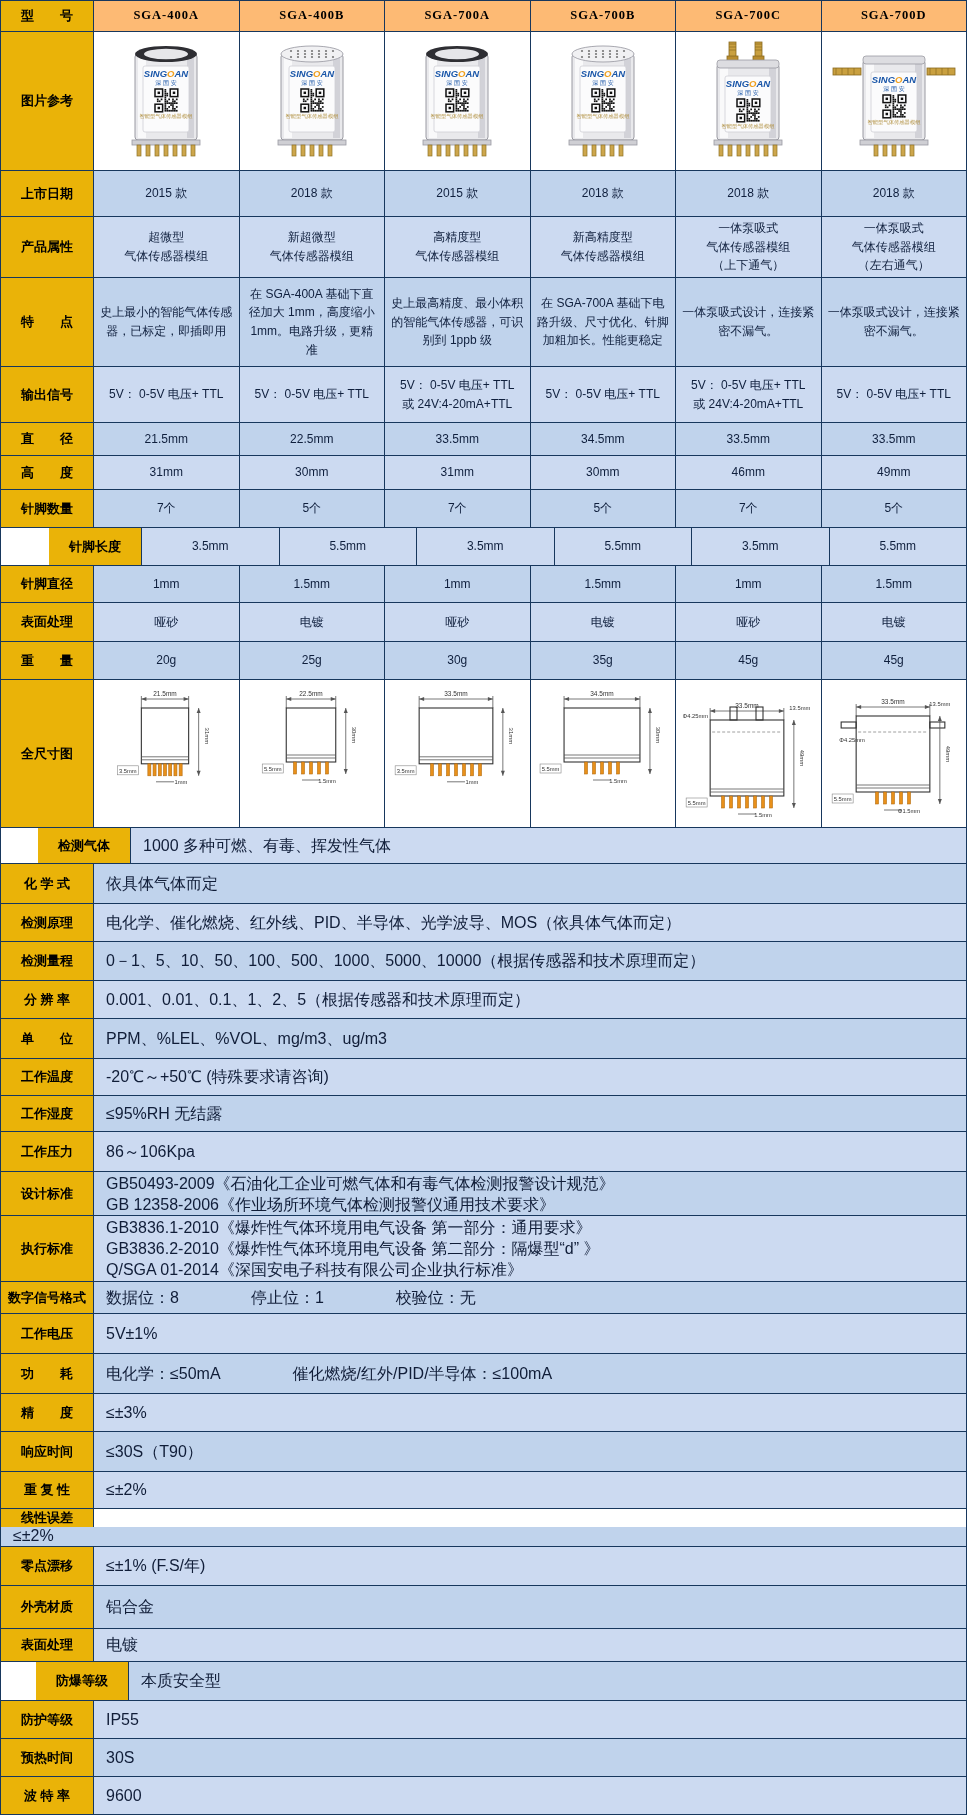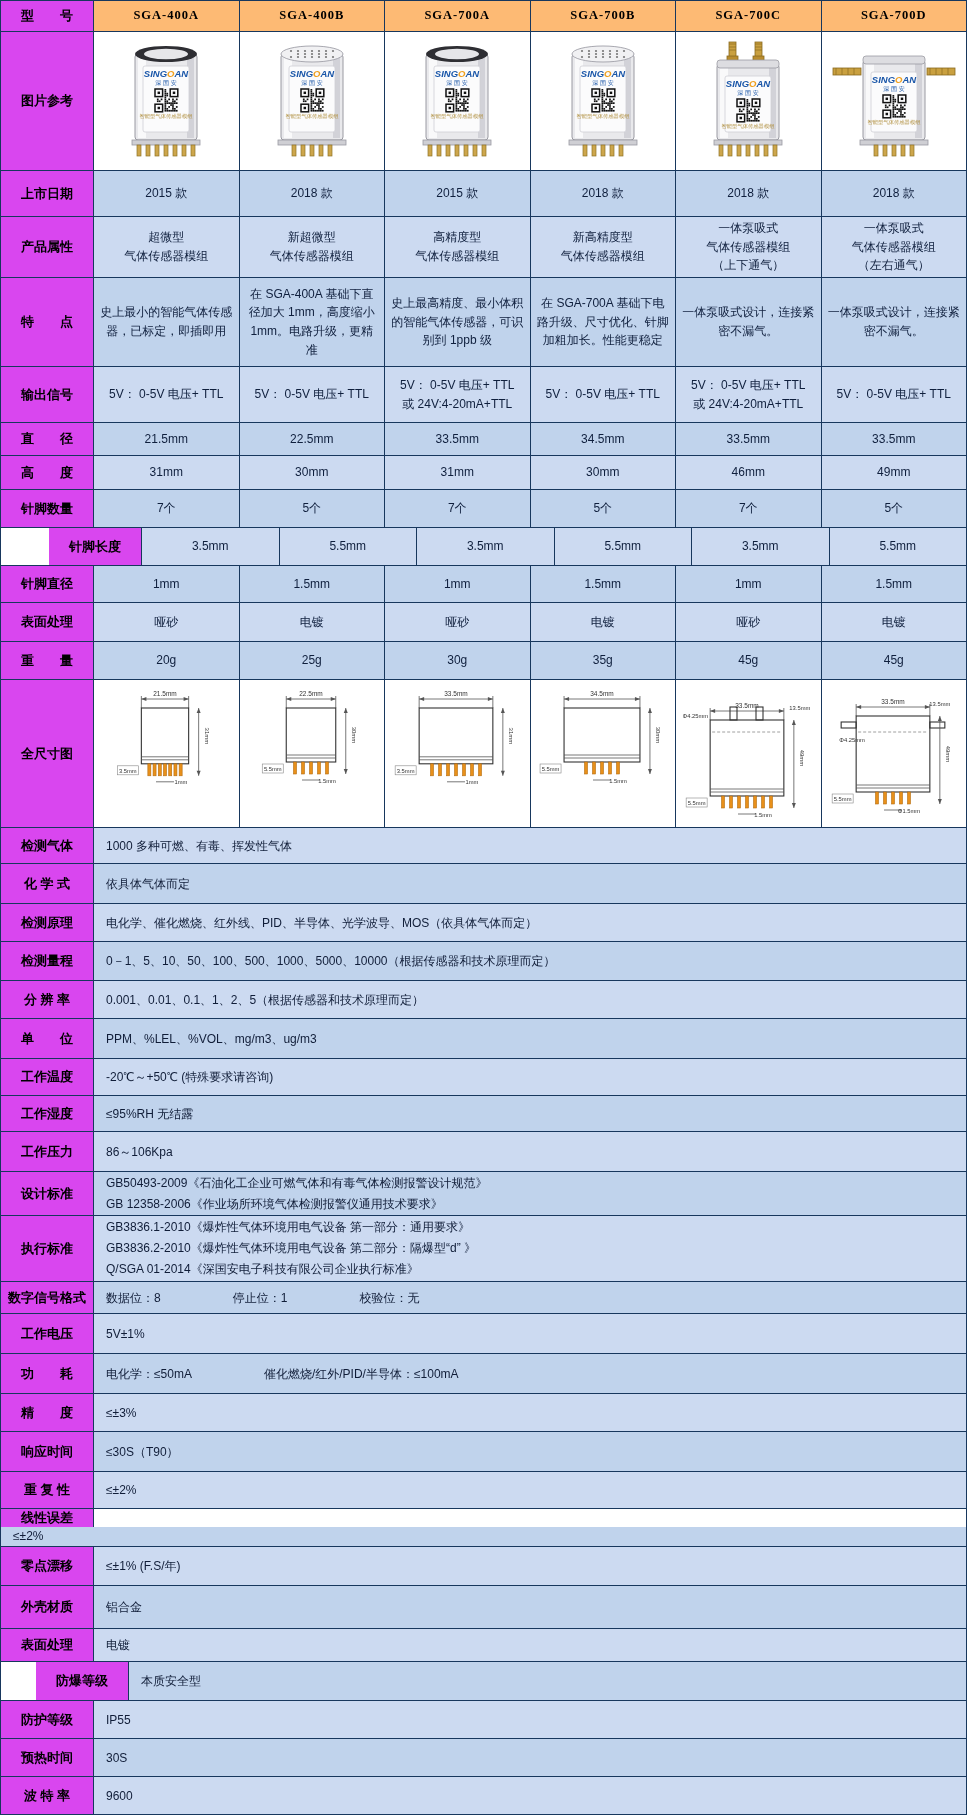--- a/index.html
+++ b/index.html
@@ -16,21 +16,21 @@
   }
   .tr { display:flex; border-bottom:1px solid #17375d; }
   .cell {
     border-right:1px solid #17375d;
     display:flex; align-items:center; justify-content:center;
     overflow:hidden;
   }
   .cell:last-child { border-right:none; }
   .label-cell {
     width:93px; flex:none;
-    background:#d946ef;
+    background:#eab308;
     font-weight:bold; font-size:13px; color:#000;
     text-align:center; line-height:1.35;
     white-space:pre-line; padding:0 2px;
   }
   .data-cell {
     flex:1 1 0;
     font-size:12px; text-align:center;
     white-space:pre-line; line-height:1.55;
     padding:2px 5px; color:#0f1f3d;
   }
@@ -39,21 +39,21 @@
     background:#fdba74; color:#000;
     font-family:"Liberation Serif", serif;
   }
   .bg-a { background:#c0d3ec; }
   .bg-b { background:#ccdaf1; }
   .bg-white { background:#ffffff; }
   .full-cell {
     flex:1 1 0;
     justify-content:flex-start; text-align:left;
     padding:3px 4px 3px 12px;
-    font-size:12px; color:#101d38; line-height:1.5;
+    font-size:16px; color:#101d38; line-height:1.5;
   }
   .full-cell .lines { display:flex; flex-direction:column; align-items:flex-start; }
   .full-cell .lines div { line-height:21px; }
   .seg + .seg { margin-left:72px; }
   svg text { font-family:"Liberation Sans", sans-serif; }
   .dim-body { fill:none; stroke:#333; stroke-width:1.1; }
   .dl { stroke:#555; stroke-width:0.8; }
   .dashed { stroke:#888; stroke-width:0.8; stroke-dasharray:3 2; }
 </style>
 </head>
@@ -799,21 +799,21 @@
           <line x1="110.85" y1="32" x2="110.85" y2="120" class="dl"></line>
           <path d="M 110.85 32 l -2 5 l 4 0 z" fill="#555"></path>
           <path d="M 110.85 120 l -2 -5 l 4 0 z" fill="#555"></path>
           <text x="116.85" y="70" font-size="6" fill="#333" transform="rotate(90 116.85 70)" text-anchor="middle">49mm</text>
           <rect x="3.1499999999999986" y="110" width="21" height="9" fill="#fff" stroke="#888" stroke-width="0.6"></rect>
           <text x="13.649999999999999" y="117" font-size="5.8" fill="#333" text-anchor="middle">5.5mm</text>
           <line x1="55" y1="126" x2="73" y2="126" class="dl"></line>
           <text x="80" y="128.5" font-size="5.8" fill="#333" text-anchor="middle">Φ1.5mm</text>
         </svg></div>
     </div>
-    <div class="tr" style="height: 36px;">
+    <div class="tr" style="height: 36px; padding-left: 37px;">
       <div class="cell label-cell">检测气体</div>
       <div class="cell full-cell bg-b">1000 多种可燃、有毒、挥发性气体</div>
     </div>
     <div class="tr" style="height: 40px;">
       <div class="cell label-cell">化 学 式</div>
       <div class="cell full-cell bg-a">依具体气体而定</div>
     </div>
     <div class="tr" style="height: 38px;">
       <div class="cell label-cell">检测原理</div>
       <div class="cell full-cell bg-b">电化学、催化燃烧、红外线、PID、半导体、光学波导、MOS（依具体气体而定）</div>

